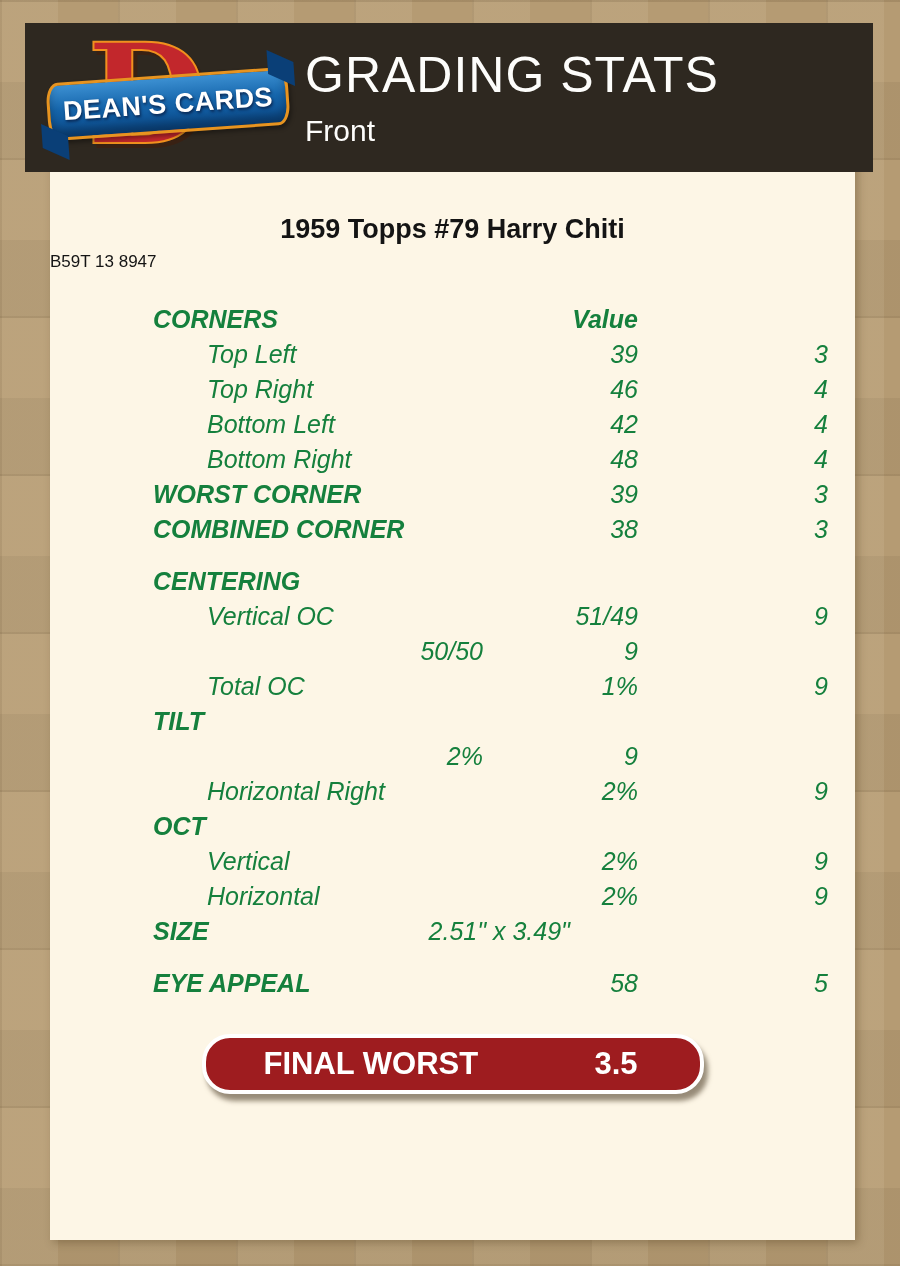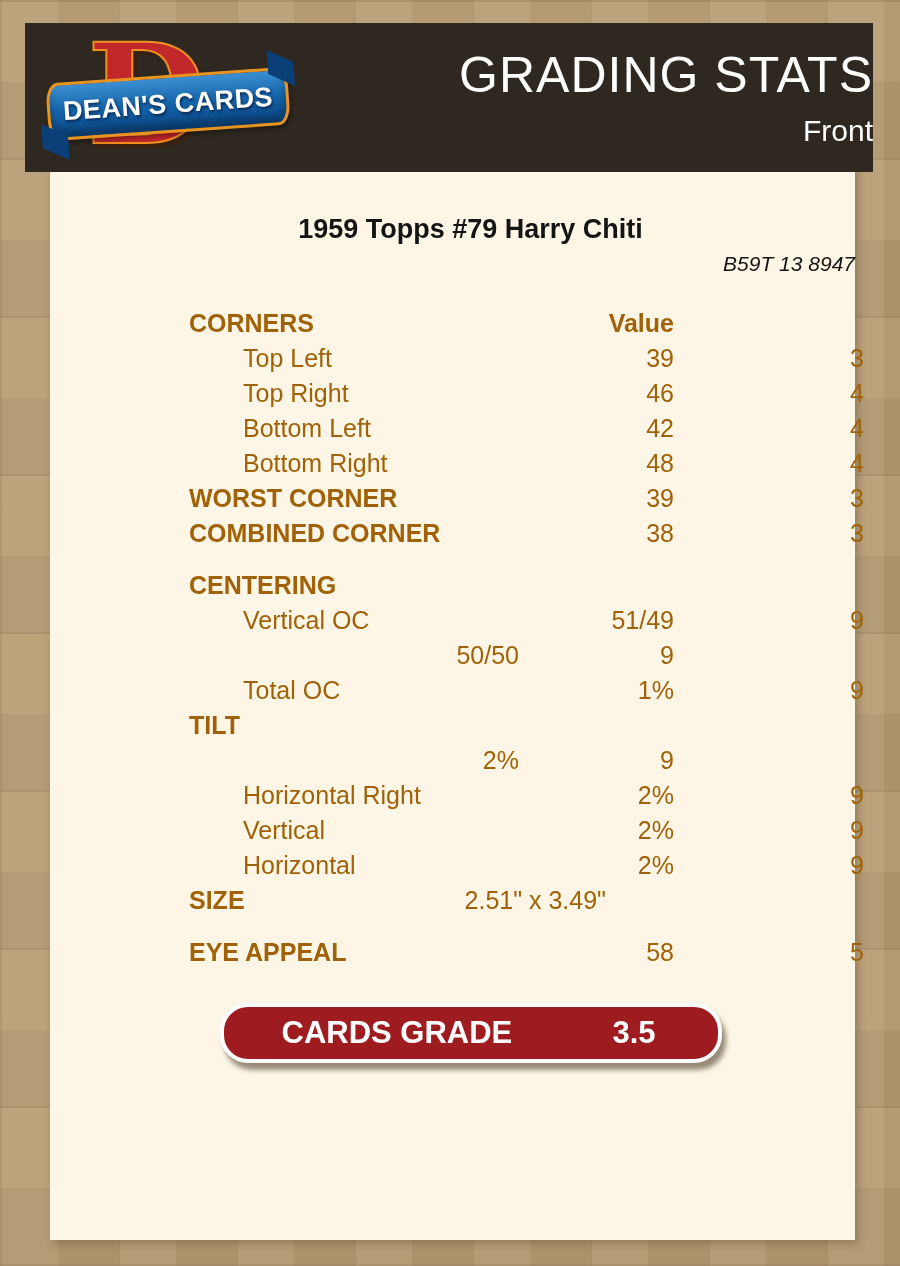--- a/index.html
+++ b/index.html
@@ -14,21 +14,20 @@
       repeating-linear-gradient(0deg, rgba(80,58,30,0.09) 0 2px, rgba(0,0,0,0) 2px 158px),
       repeating-linear-gradient(90deg, rgba(255,243,219,0.09) 0 58px, rgba(0,0,0,0) 58px 118px),
       repeating-linear-gradient(0deg, rgba(60,42,20,0.07) 0 78px, rgba(0,0,0,0) 78px 158px);
   }
 
   
   .panel {
     position:absolute; left:50px; top:30px; width:805px; height:1210px;
     background:#fdf6e6;
     box-shadow:3px 3px 8px rgba(80,60,30,0.35);
-    padding-left:36px;
   }
 
   
   .header-bar {
     position:absolute; left:25px; top:23px; width:848px; height:149px;
     background:#2e2820;
     z-index:5;
   }
 
   
@@ -62,39 +61,39 @@
   }
   .ribbon-text {
     color:#fff; font-weight:bold; font-size:27px; letter-spacing:0.5px;
     text-shadow:1px 2px 3px rgba(8,28,66,0.85);
     white-space:nowrap;
   }
 
   
   .header-titles {
     position:absolute; left:280px; right:0; top:0; height:100%;
-    display:flex; flex-direction:column; align-items:flex-end; justify-content:center;
+    display:flex; flex-direction:column; align-items:flex-start; justify-content:center;
     color:#fdfdfb;
     gap:11px;
   }
   .header-title { font-size:50px; letter-spacing:1px; line-height:1.1; }
   .header-subtitle { font-size:30px; line-height:1.1; }
 
   
   .card-title {
     margin-top:184px; text-align:center;
     font-size:27px; font-weight:bold; color:#141414;
   }
   .card-serial {
-    margin-top:7px; text-align:right;
-    font-size:21px; color:#141414;font-style:italic;
-  }
-
-  
-  .table { margin:30px 0 0 103px; width:675px; color:#a16207; }
+    margin-top:7px; text-align:left;
+    font-size:17px; color:#141414;
+  }
+
+  
+  .table { margin:30px 0 0 103px; width:675px; color:#15803d;font-style:italic; }
   .row {
     display:grid; grid-template-columns:330px 155px 190px;
     height:35px; align-items:center; font-size:25px;
   }
   .row.gap { margin-top:17px; }
   .cell.value, .cell.max { text-align:right; }
   .row.head .cell { font-weight:bold; }
   .row.section .cell.label { font-weight:bold; }
   .row.item .cell.label { padding-left:54px; }
   .cell.value.wide { transform:translateX(-68px); white-space:nowrap; }
@@ -181,20 +180,25 @@
       </div>
       <div class="row item">
         <div class="cell value">2%</div>
         <div class="cell max">9</div>
       </div>
       <div class="row item">
         <div class="cell label">Horizontal Right</div>
         <div class="cell value">2%</div>
         <div class="cell max">9</div>
       </div>
+      <div class="row section">
+        <div class="cell label">OCT</div>
+        <div class="cell value"></div>
+        <div class="cell max"></div>
+      </div>
       <div class="row item">
         <div class="cell label">Vertical</div>
         <div class="cell value">2%</div>
         <div class="cell max">9</div>
       </div>
       <div class="row item">
         <div class="cell label">Horizontal</div>
         <div class="cell value">2%</div>
         <div class="cell max">9</div>
       </div>
@@ -204,21 +208,21 @@
         <div class="cell max"></div>
       </div>
       <div class="row section gap">
         <div class="cell label">EYE APPEAL</div>
         <div class="cell value">58</div>
         <div class="cell max">5</div>
       </div>
     </div>
 
   <div class="final-grade">
-    <span>CARDS GRADE</span>
+    <span>FINAL WORST</span>
     <span>3.5</span>
   </div>
 
 </div>
 
 <div class="header-bar">
   <div class="logo">
     <div class="logo-d">D</div>
     <div class="ribbon">
       <span class="ribbon-text">DEAN'S CARDS</span>

